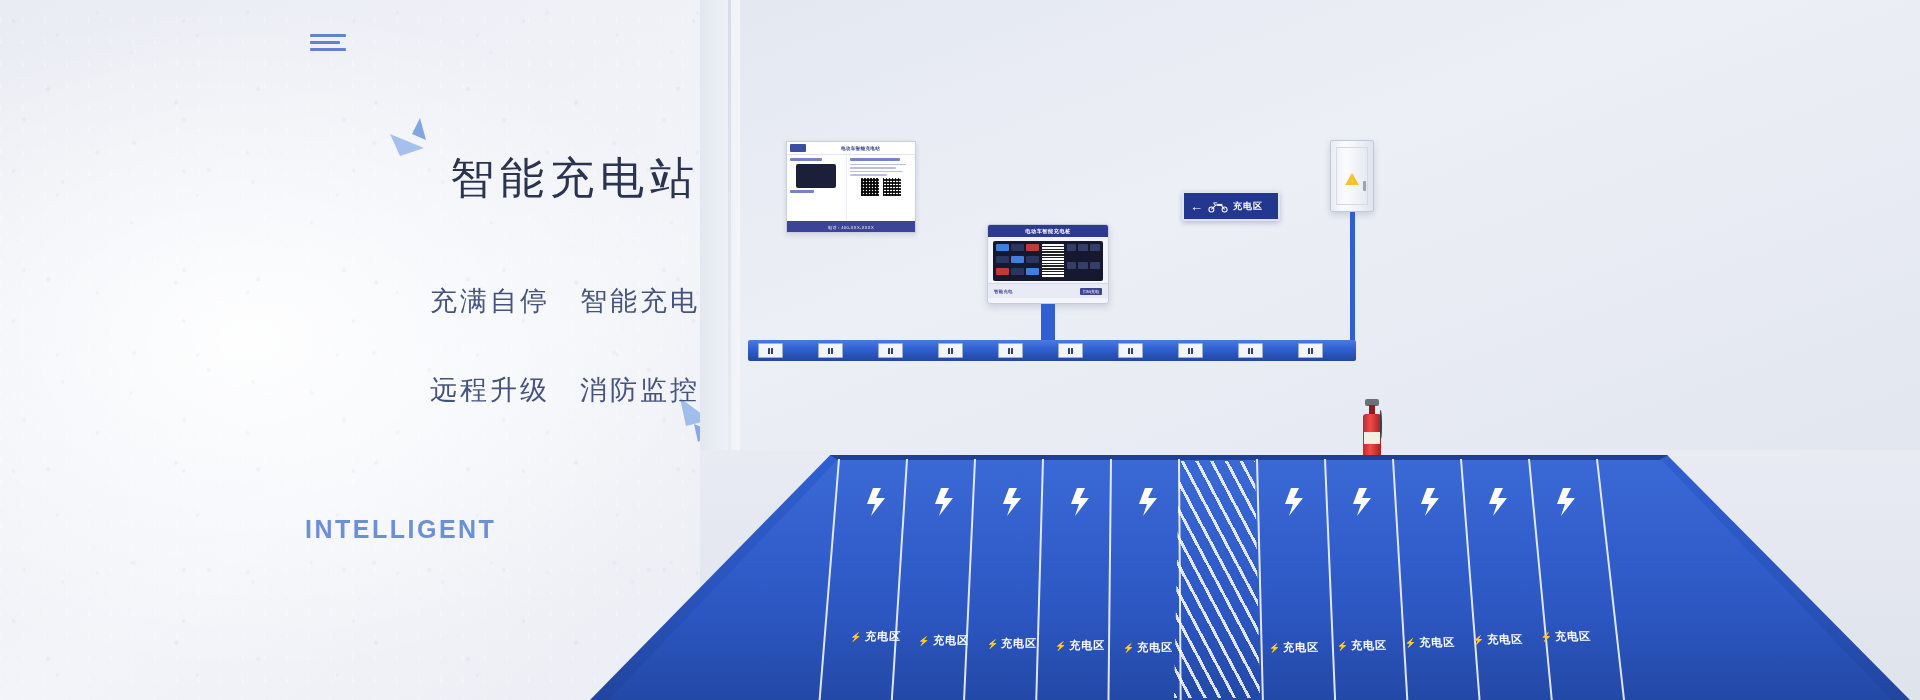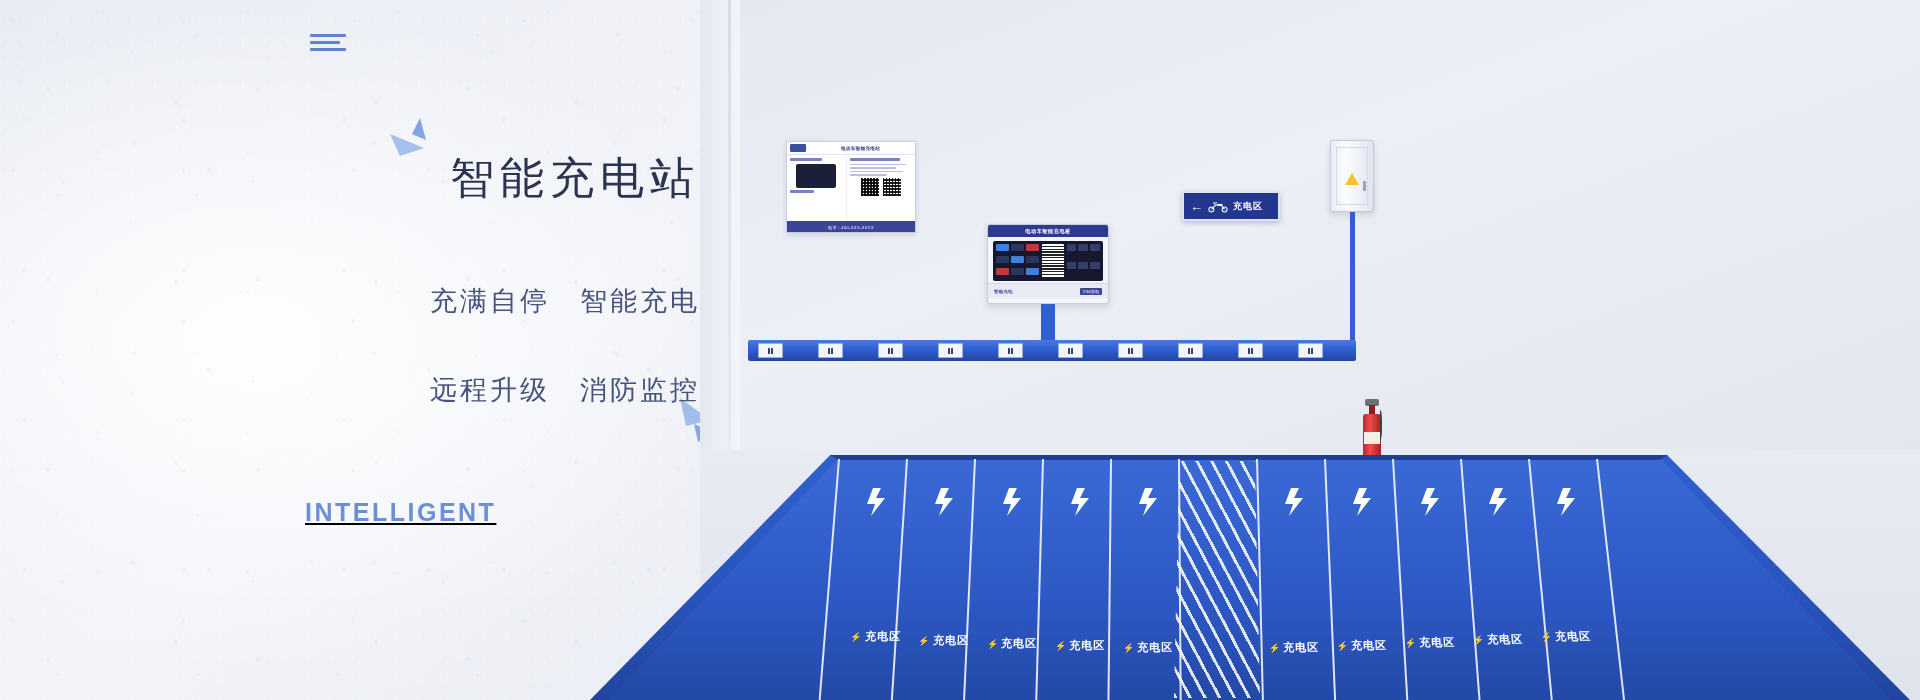--- a/index.html
+++ b/index.html
@@ -54,21 +54,21 @@
     font-size:72px; font-weight:bold; color:#2f5fd0; letter-spacing:1px;
     line-height:1; text-align:right; font-family:"Liberation Sans", sans-serif;
   }
   #subtitle {
     font-size:44px; color:#2a3350; letter-spacing:6px;
     text-align:right; font-weight:400; line-height:1.25;
   }
   #features { margin-top:34px; text-align:right; }
   .frow { display:flex; justify-content:flex-end; gap:30px; margin-bottom:7px; }
   .fcell { font-size:27px; color:#46537e; letter-spacing:3px; line-height:1.4; white-space:nowrap;margin-top:44px; }
-  #eyebrow { position:absolute; left:305px; top:497px;text-decoration:underline; }
+  #eyebrow { position:absolute; left:305px; top:514px; }
   .engline { font-size:25px; font-weight:bold; color:#6d8fd8; letter-spacing:2.5px; line-height:1.2; }
 
   
   .tri { position:absolute; }
   .tri svg { display:block; }
 
   
   #scene { position:absolute; left:700px; top:0; width:1220px; height:700px; }
   #wallL {
     position:absolute; left:0; top:0; width:40px; height:570px;

